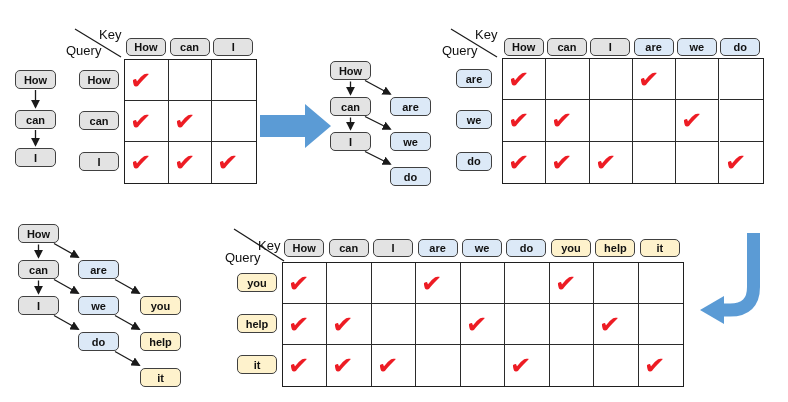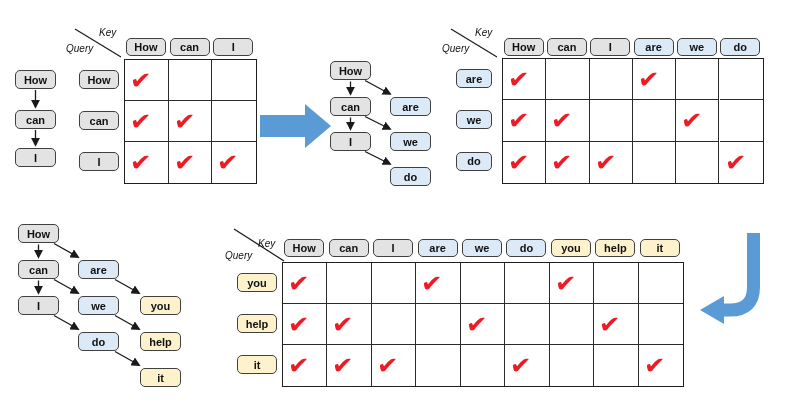--- a/index.html
+++ b/index.html
@@ -5,21 +5,21 @@
   html,body{margin:0;padding:0;background:#ffffff;}
   .canvas{position:relative;width:788px;height:402px;background:#fff;overflow:hidden;
           font-family:"Liberation Sans",sans-serif;}
   .tok{position:absolute;width:41px;height:19px;box-sizing:border-box;
        border:1.4px solid var(--box-border,#404040);border-radius:5px;
        display:flex;align-items:center;justify-content:center;
        font-size:11px;font-weight:600;color:#111;z-index:4;background:var(--token-gray,#e3e3e3);}
   .tok.gray{background:var(--token-gray,#e3e3e3);}
   .tok.blue{background:var(--token-blue,#dce9f7);}
   .tok.yellow{background:var(--token-yellow,#fef2cc);}
-  .kq{position:absolute;font-size:10px;color:#111;z-index:4;font-style:italic;}
+  .kq{position:absolute;font-size:13px;color:#111;z-index:4;}
   .grid{position:absolute;border:1.6px solid var(--grid-border,#1f1f1f);background:#fff;z-index:1;}
   .cell{position:absolute;box-sizing:border-box;border-right:1px solid #2b2b2b;
         border-bottom:1px solid #2b2b2b;display:flex;align-items:center;padding-left:5px;}
   .cell.last-col{border-right:none;}
   .cell.last-row{border-bottom:none;}
   .check{font-family:"DejaVu Sans",sans-serif;font-size:25px;line-height:1;
          color:var(--check-red,#ed1c24);transform:rotate(4deg);}
   svg.connectors{position:absolute;left:0;top:0;z-index:3;pointer-events:none;}
   .conn{stroke:var(--connector-black,#1a1a1a);stroke-width:1.3;fill:none;}
   .kqline{stroke:var(--connector-black,#1a1a1a);stroke-width:1.2;fill:none;}

